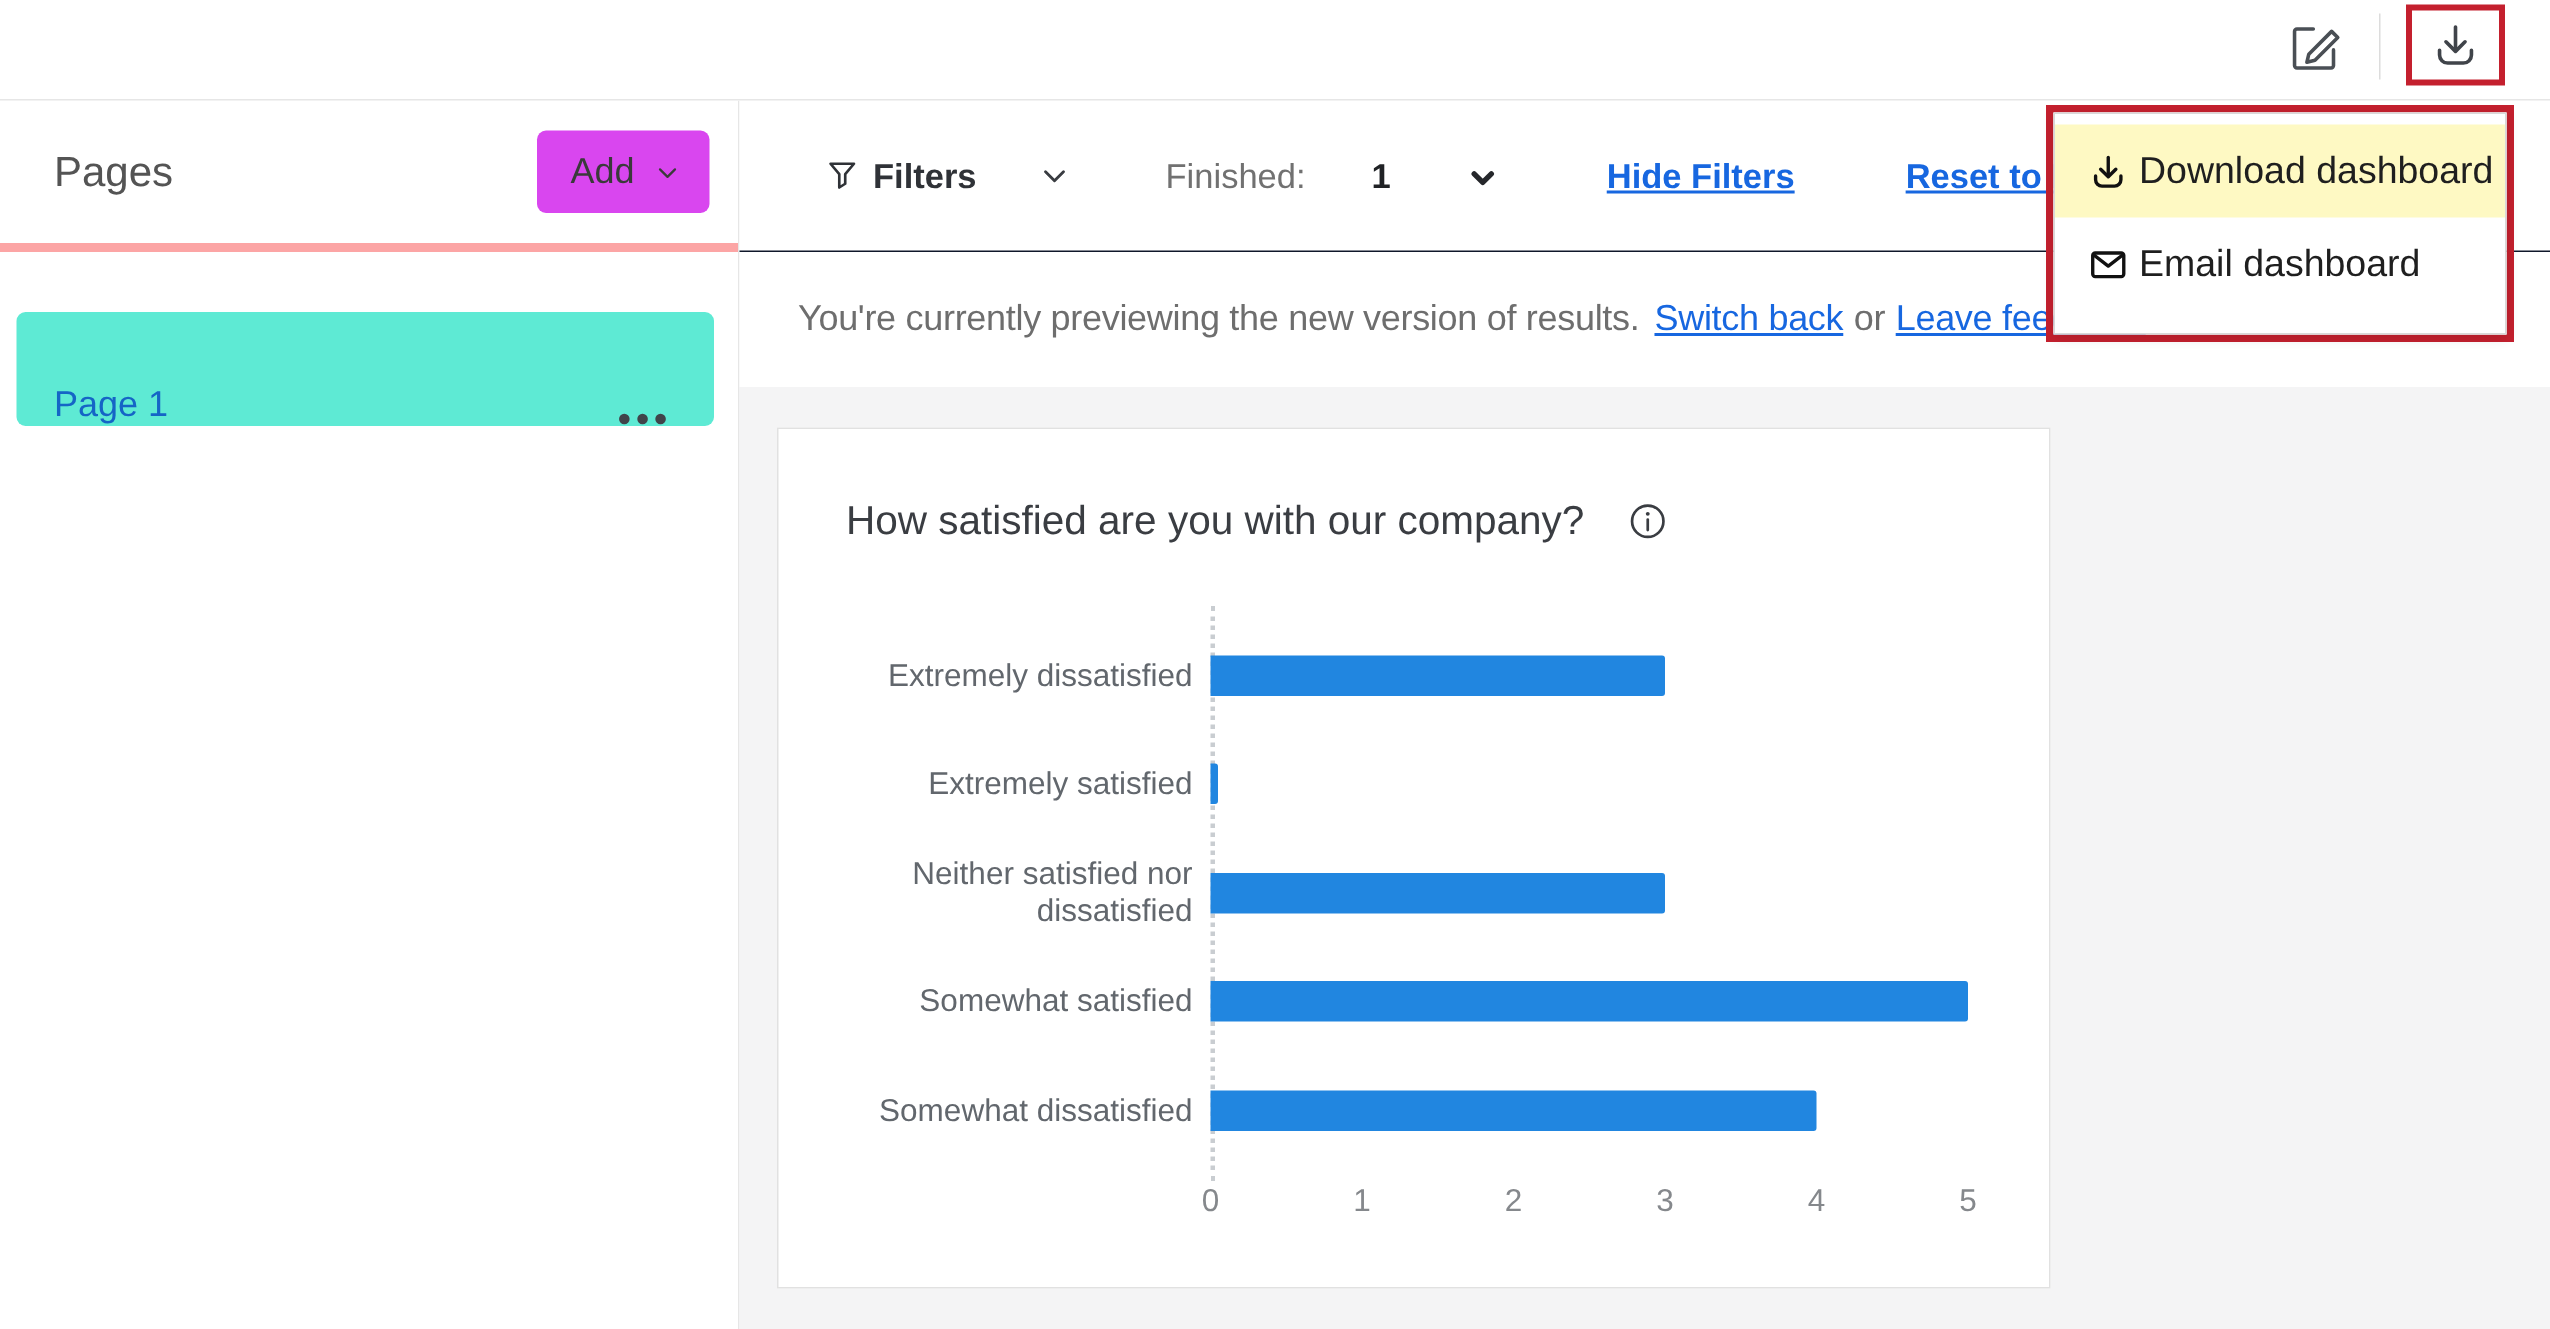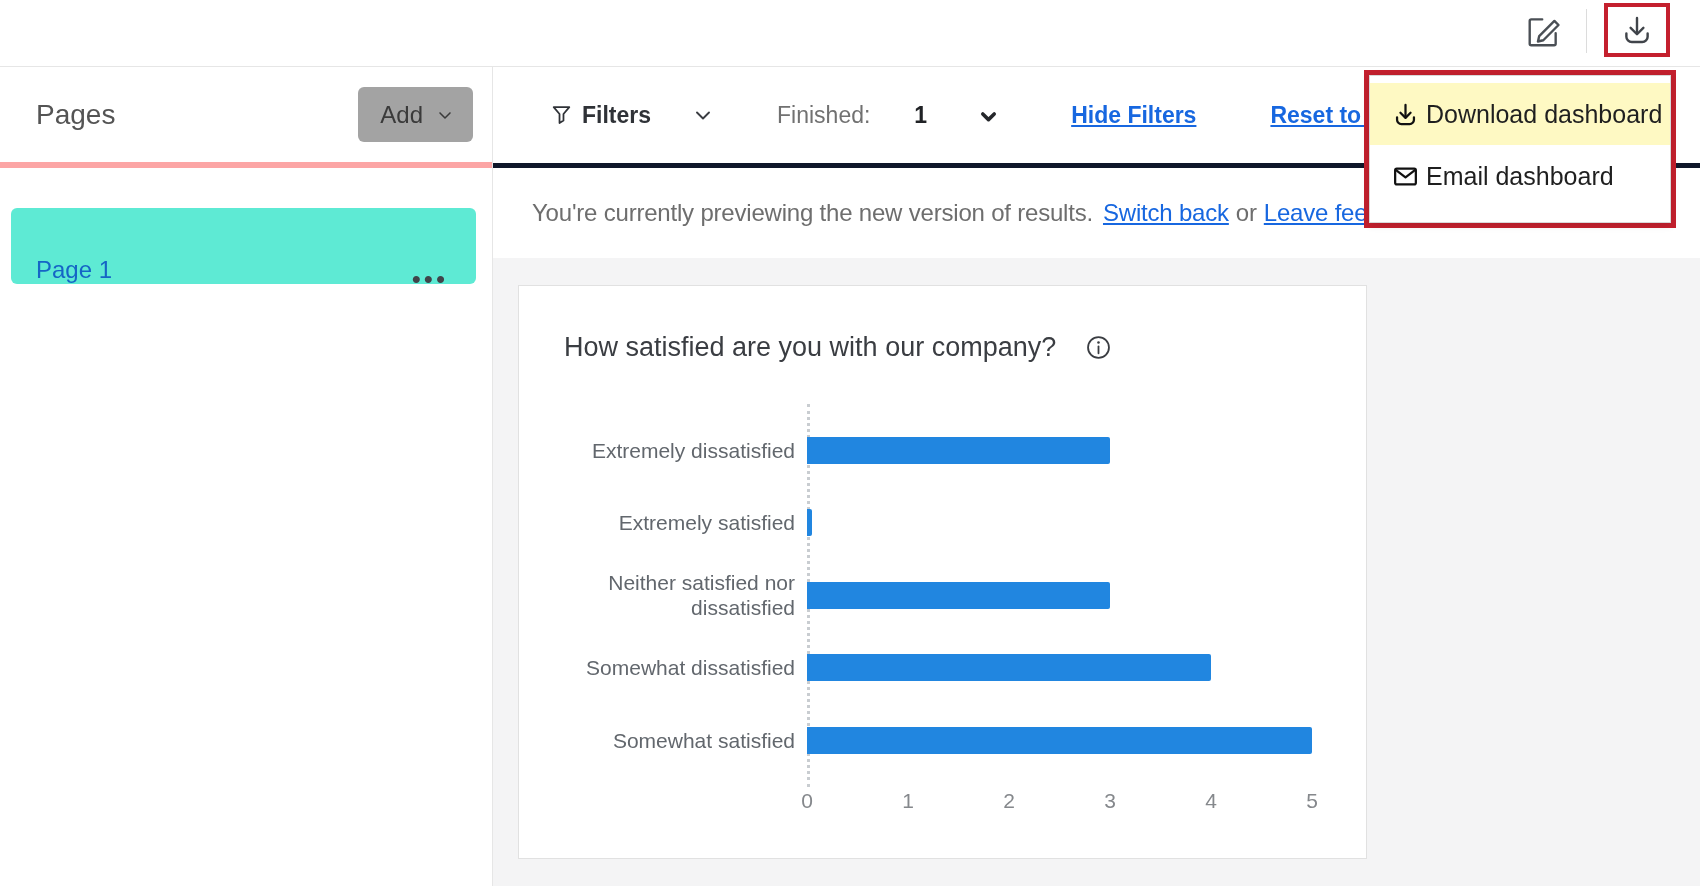--- a/index.html
+++ b/index.html
@@ -11,29 +11,29 @@
   .icon-btn { position:absolute; cursor:pointer; background:none; border:none; }
   .edit-btn { left:1524px; top:11px; width:40px; height:42px; }
   .header-divider { position:absolute; left:1586px; top:9px; width:1px; height:44px; background:#dcdcdc; }
   .dl-annotation { position:absolute; left:1604px; top:3px; width:66px; height:54px; border:4px solid #c4202e; display:flex; align-items:center; justify-content:center; }
 
   
   .app { display:flex; height:819px; }
   .sidebar { width:493px; background:#fff; border-right:1px solid #e6e6e6; }
   .sidebar-header { height:101px; border-bottom:6px solid #fca5a5; display:flex; align-items:center; justify-content:space-between; padding:0 19px 0 36px; }
   .sidebar-title { font-size:28px; color:#545454; }
-  .add-btn { background:#a3a3a3; border:none; border-radius:6px; height:55px; padding:0 18px 0 22px; display:flex; align-items:center; gap:12px; font-size:24px; color:#3a3a3a; cursor:pointer; font-family:inherit; }
+  .add-btn { background:#d946ef; border:none; border-radius:6px; height:55px; padding:0 18px 0 22px; display:flex; align-items:center; gap:12px; font-size:24px; color:#3a3a3a; cursor:pointer; font-family:inherit; }
   .page-item { margin:40px 16px 0 11px; height:76px; background:#5eead4; border-radius:6px; display:flex; align-items:flex-end; justify-content:space-between; padding:0 28px 0 25px; cursor:pointer; }
   .page-item-label { color:#1565c6; font-size:24px; }
   .ellipsis { color:#40444a; font-size:26px; letter-spacing:3px; line-height:10px; cursor:pointer; }
 
   .main { flex:1; display:flex; flex-direction:column; }
 
   
-  .toolbar { height:101px; border-bottom:5px solid #0f172a; background:#fff; display:flex; align-items:center; padding-left:56px; }
+  .toolbar { height:101px; border-bottom:1px solid #0f172a; background:#fff; display:flex; align-items:center; padding-left:56px; }
   .filters-group { display:flex; align-items:center; cursor:pointer; }
   .filters-label { font-size:23px; font-weight:700; color:#2f3237; margin-left:8px; }
   .filters-chevron { margin-left:40px; }
   .finished-group { display:flex; align-items:flex-end; margin-left:62px; cursor:pointer;gap:35px; }
   .finished-label { font-size:23px; color:#717171; }
   .finished-value { font-size:23px; font-weight:700; color:#202225; margin-left:9px; }
   .finished-chevron { margin-left:14px; }
   a.tb-link { font-size:23px; font-weight:700; color:#1767e0; text-decoration:underline; cursor:pointer; }
   .hide-filters { margin-left:70px; }
   .reset-default { margin-left:74px; }
@@ -174,29 +174,29 @@
                 <div class="bar" style="width: 5.05px; background: rgb(33, 134, 224);"></div>
               </div>
             </div>
             <div class="bar-row">
               <div class="bar-label">Neither satisfied nor dissatisfied</div>
               <div class="bar-track">
                 <div class="bar" style="width: 303px; background: rgb(33, 134, 224);"></div>
               </div>
             </div>
             <div class="bar-row">
+              <div class="bar-label">Somewhat satisfied</div>
+              <div class="bar-track">
+                <div class="bar" style="width: 505px; background: rgb(33, 134, 224);"></div>
+              </div>
+            </div>
+            <div class="bar-row">
               <div class="bar-label">Somewhat dissatisfied</div>
               <div class="bar-track">
                 <div class="bar" style="width: 404px; background: rgb(33, 134, 224);"></div>
-              </div>
-            </div>
-            <div class="bar-row">
-              <div class="bar-label">Somewhat satisfied</div>
-              <div class="bar-track">
-                <div class="bar" style="width: 505px; background: rgb(33, 134, 224);"></div>
               </div>
             </div>
           </div>
         <div class="x-axis">
             <span class="x-tick" style="left: 288px;">0</span>
             <span class="x-tick" style="left: 389px;">1</span>
             <span class="x-tick" style="left: 490px;">2</span>
             <span class="x-tick" style="left: 591px;">3</span>
             <span class="x-tick" style="left: 692px;">4</span>
             <span class="x-tick" style="left: 793px;">5</span>

